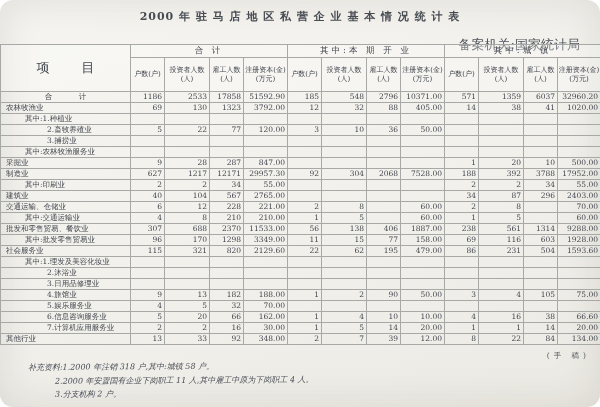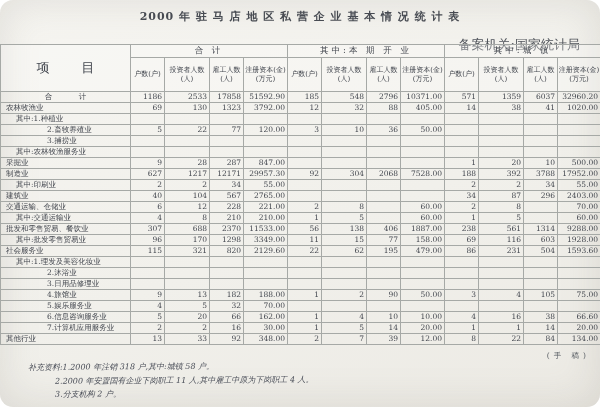--- a/index.html
+++ b/index.html
@@ -47,21 +47,21 @@
     font-size:7px;line-height:1.25;height:33px;
     word-break:break-all;padding:1px 3px;text-align:center;
   }
   .stat tbody td{
     font-size:7.5px;height:10px;line-height:10px;
     white-space:nowrap;overflow:hidden;
   }
   td.num{text-align:right;padding-right:2px;}
   td.lbl{text-align:left;}
   td.lbl.i0{padding-left:5px;}
-  td.lbl.i1{padding-left:15px;}
+  td.lbl.i1{padding-left:24px;}
   td.lbl.i2{padding-left:46px;}
   td.lbl.ic{text-align:center;letter-spacing:12px;text-indent:12px;}
   .corner-note{
     position:absolute;
     top:351px;right:10px;
     font-size:7.5px;color:#555a60;letter-spacing:4px;margin-left:17px;
   }
   .notes{
     position:absolute;
     top:360px;left:28px;

